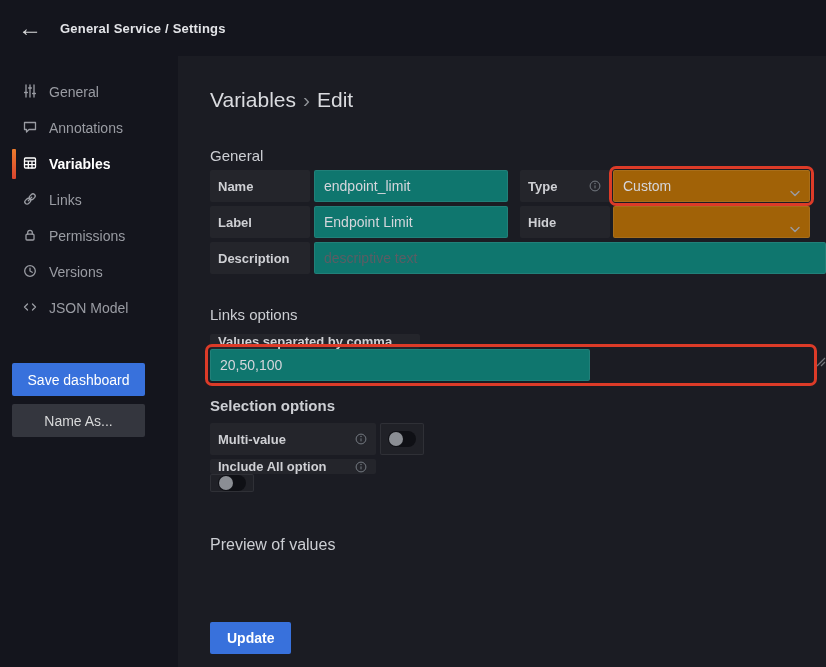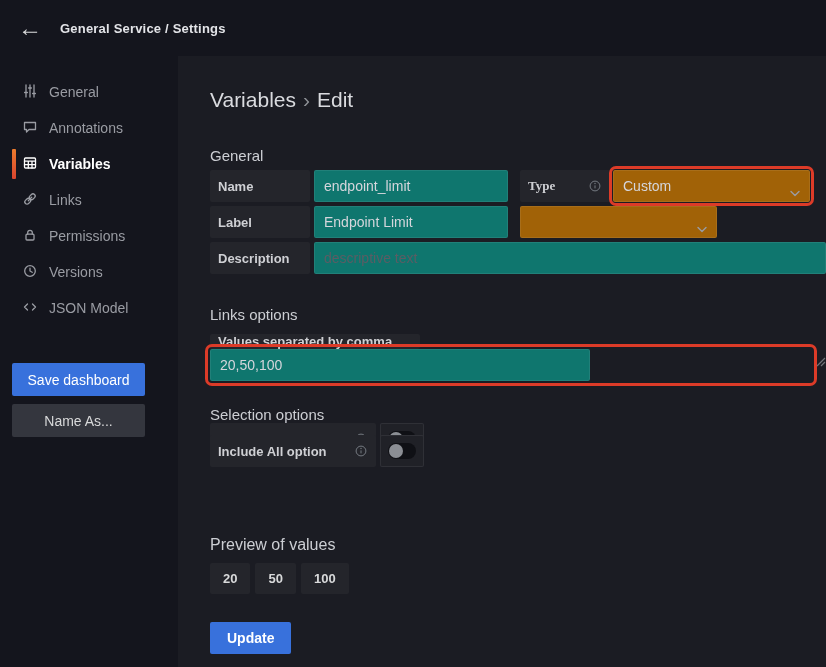--- a/index.html
+++ b/index.html
@@ -39,30 +39,30 @@
   .btn-save-dashboard { top:363px; background:#3871dc; color:#ffffff; }
   .btn-save-as { top:404px; background:#34363e; color:#d8d9da; }
 
   
   .main-title { position:absolute; left:210px; top:88px; font-size:21px; font-weight:500; color:#dadbdf; }
   .main-title .sep { color:#8e9196; margin:0 7px; }
 
   .section-heading { position:absolute; left:210px; font-size:15px; font-weight:400; color:#ccced3; }
   .h-general { top:147px; }
   .h-custom { top:306px; }
-  .h-selection { top:406px; }
+  .h-selection { top:397px;font-weight:bold; }
   .h-preview { top:536px; font-size:16px; font-weight:500; }
 
   .form-area { position:absolute; left:210px; top:170px; width:616px; display:flex; flex-direction:column; gap:4px; }
   .frow { display:flex; height:32px; }
 
   .flabel { background:#24252b; border-radius:2px; display:flex; align-items:center; padding:0 8px;
     font-size:13px; font-weight:600; color:#cfd0d4; }
   .flabel.w100 { width:100px; margin-right:4px; }
-  .flabel.w90 { width:90px; margin-right:3px; justify-content:space-between;font-family:Liberation Serif, serif; }
+  .flabel.w90 { width:90px; margin-right:3px; justify-content:space-between; }
   .flabel.w210 { width:210px; margin-right:12px; }
   .flabel.w166 { width:166px; margin-right:4px; justify-content:space-between; }
 
   .ftext { background:#0f766e; border:1px solid rgba(255,255,255,.08); border-radius:2px; height:32px;
     color:#d5d6dc; font-family:"Liberation Sans", sans-serif; font-size:14px; padding:0 9px; }
   .ftext::placeholder { color:#5a5d64; }
   .ftext.w194 { width:194px; margin-right:12px; }
   .ftext.grow { flex:1; }
 
   .fselect { position:relative; width:197px; height:32px; background:#a16207; border:1px solid rgba(255,255,255,.08);
@@ -79,21 +79,21 @@
 
   
   .custom-row { position:absolute; left:210px; top:334px; width:602px; display:flex; height:32px;flex-direction:column; }
   .values-input { width:380px; }
   .resize-grip { position:absolute; left:816px; top:353px; width:10px; height:10px; cursor:nwse-resize; }
   .resize-grip svg { stroke:#6f7277; stroke-width:1.2; }
 
   
   .sel-row { position:absolute; left:210px; width:214px; display:flex; height:32px; }
   .row-multi { top:423px; }
-  .row-all { top:435px; }
+  .row-all { top:459px;flex-direction:column; }
   .toggle { width:44px; height:32px; background:#202127; border:1px solid rgba(255,255,255,.07); border-radius:2px;
     display:flex; align-items:center; justify-content:center; cursor:pointer; }
   .toggle .track { position:relative; width:28px; height:16px; background:#0f1015; border-radius:8px; }
   .toggle .knob { position:absolute; left:1px; top:1px; width:14px; height:14px; border-radius:50%; background:#8b8e94; }
 
   
   .chips { position:absolute; left:210px; top:563px; display:flex; gap:5px; }
   .chip { height:31px; padding:0 13px; background:#24252b; border-radius:2px; display:flex; align-items:center;
     font-size:13px; font-weight:600; color:#d8d9da; }
 
@@ -210,20 +210,23 @@
           <svg width="10" height="7" viewBox="0 0 10 7">
               <path d="M1 1.5 5 5.5 9 1.5"></path>
             </svg>
         </span>
       </div>
     </div>
 
     <div class="frow">
       <div class="flabel w100">Label</div>
       <input class="ftext w194" type="text" value="Endpoint Limit" style="">
+      <div class="flabel w90">
+        <span>Hide</span>
+      </div>
       <div class="fselect">
         <span></span>
         <span class="chev">
           <svg width="10" height="7" viewBox="0 0 10 7">
               <path d="M1 1.5 5 5.5 9 1.5"></path>
             </svg>
         </span>
       </div>
     </div>
 
@@ -280,21 +283,16 @@
     </div>
     <div class="toggle">
       <span class="track">
           <span class="knob"></span>
         </span>
     </div>
   </div>
 
   <div class="section-heading h-preview">Preview of values</div>
 
-  <div class="chips">
-    <div class="chip">20</div>
-    <div class="chip">50</div>
-    <div class="chip">100</div>
-  </div>
 
   <button class="btn-update">Update</button>
 
 </div>
 
 </body></html>

